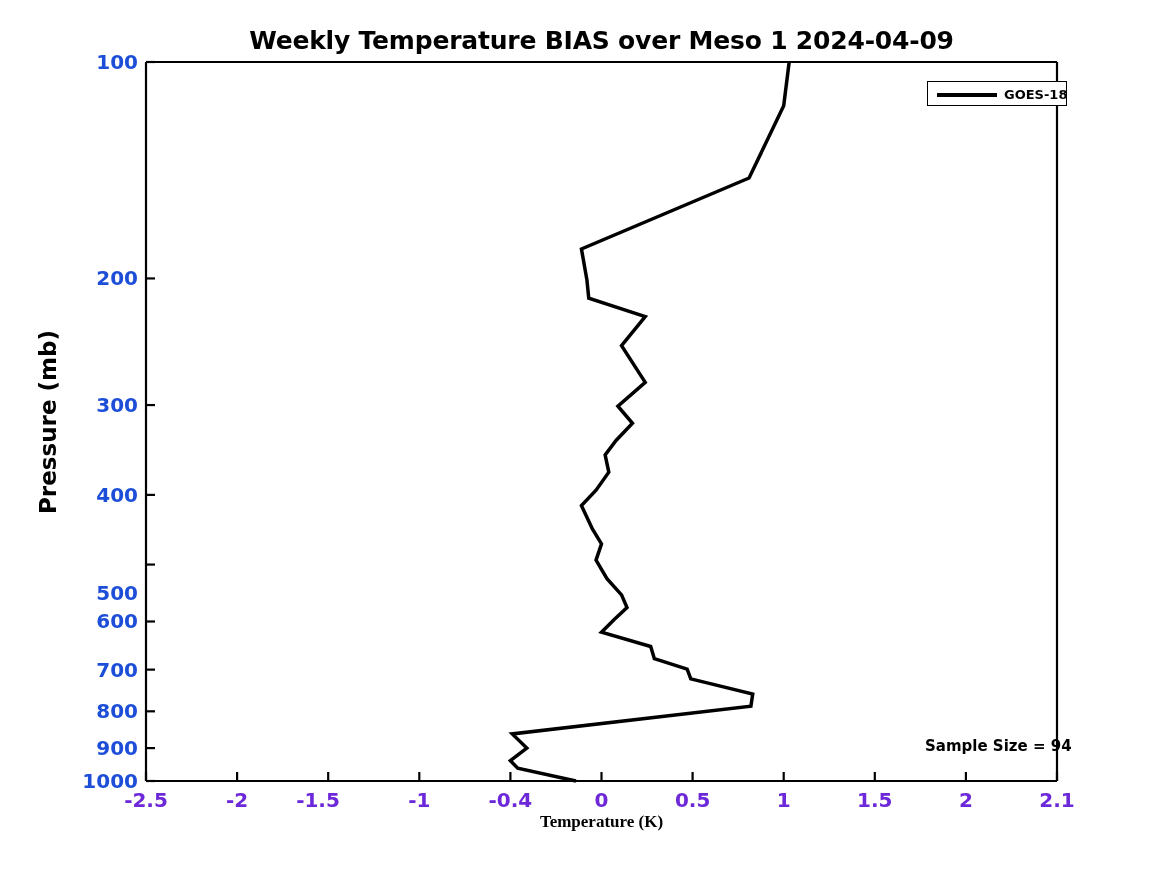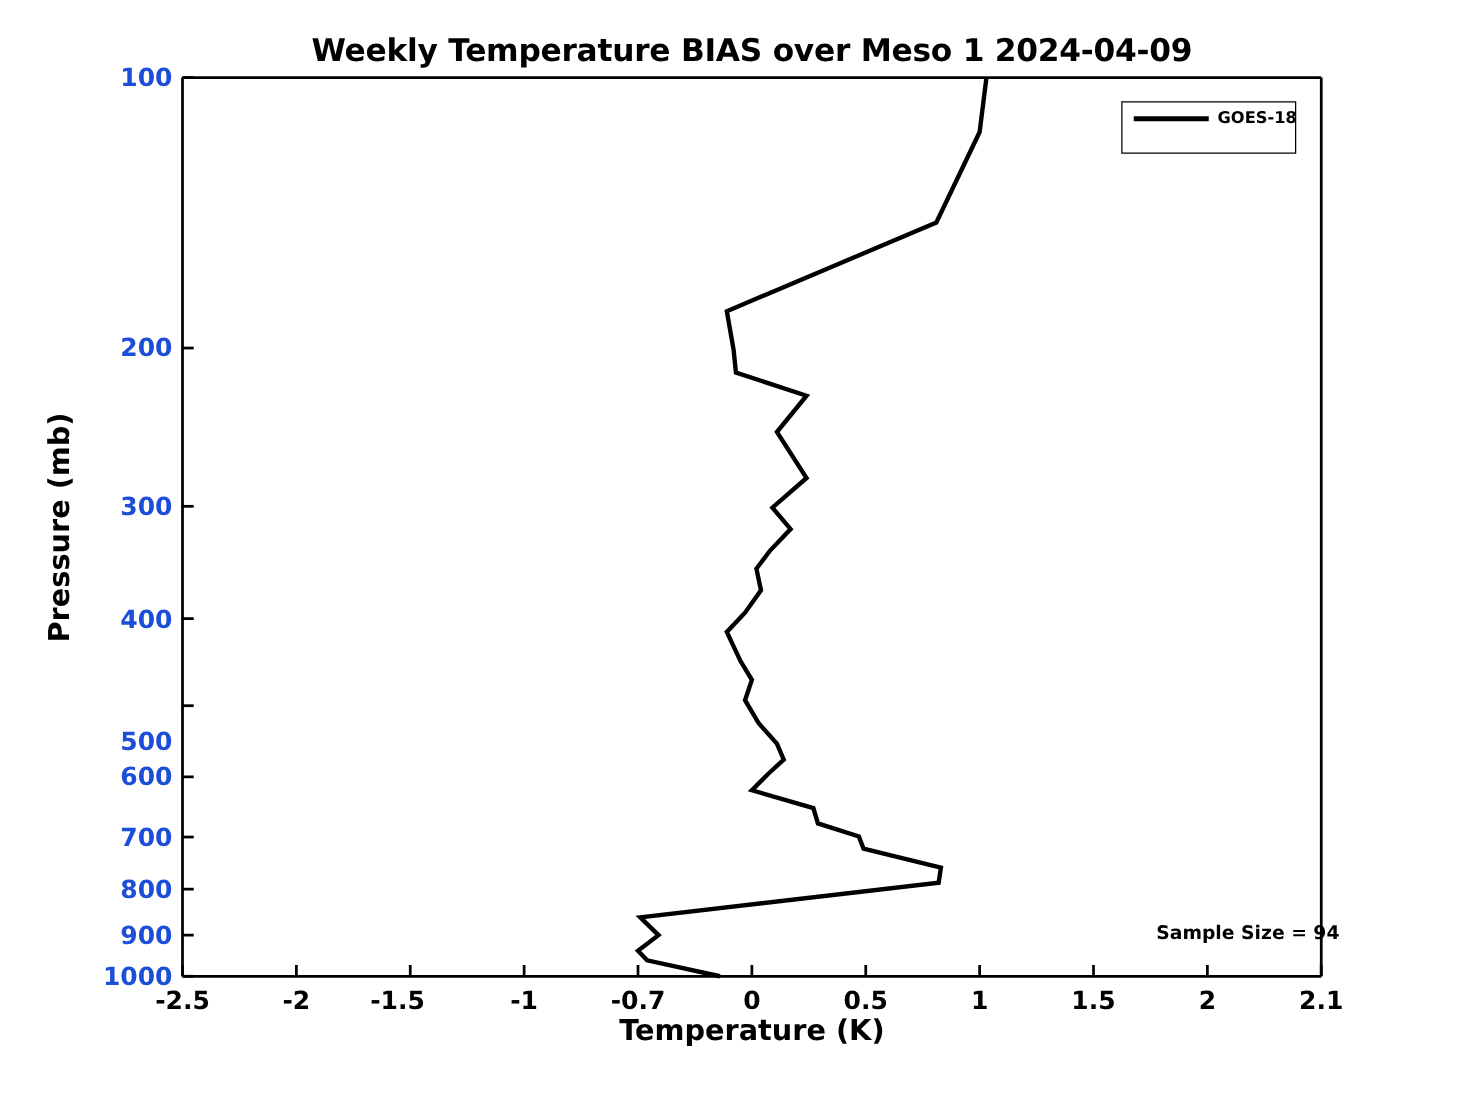--- a/index.html
+++ b/index.html
@@ -40,50 +40,51 @@
     transform-origin: 0 0;
     transform: rotate(-90deg);
     white-space: nowrap;
   }
   .xlabel {
     position: absolute;
     left: 146px;
     top: 812px;
     width: 911px;
     text-align: center;
-    font-size: 23px;
+    font-size: 17px;
     font-weight: bold;
     color: #000;
+    font-family: Liberation Serif, serif;
   }
   .tick-label-x {
     position: absolute;
     top: 788px;
     font-size: 20px;
     font-weight: bold;
-    color: #000000;
+    color: #6d28d9;
     text-align: center;
     transform: translateX(-50%);
     white-space: nowrap;
   }
   .tick-label-y {
     position: absolute;
     font-size: 20px;
     font-weight: bold;
     color: #1d4ed8;
     text-align: right;
     right: 1029px;
     transform: translateY(-50%);
     white-space: nowrap;
   }
   .legend-box {
     position: absolute;
-    left: 897px;
+    left: 927px;
     top: 81px;
     width: 140px;
-    height: 42px;
+    height: 25px;
     border: 1.6px solid #000;
     background: #fff;
     box-sizing: border-box;
   }
   .legend-line {
     position: absolute;
     left: 9px;
     top: 11px;
     width: 60px;
     height: 3.6px;
@@ -117,21 +118,21 @@
   <div class="chart-title">Weekly Temperature BIAS over Meso 1 2024-04-09</div>
 
   <div class="ylabel" id="ylabel" style="left: 48px; top: 421.5px; transform: rotate(-90deg) translate(-50%, -50%);">Pressure (mb)</div>
   <div class="xlabel">Temperature (K)</div>
 
   <div id="xticks">
       <div class="tick-label-x" style="left: 146px;">-2.5</div>
       <div class="tick-label-x" style="left: 237.1px;">-2</div>
       <div class="tick-label-x" style="left: 318px;">-1.5</div>
       <div class="tick-label-x" style="left: 419.3px;">-1</div>
-      <div class="tick-label-x" style="left: 510.4px;">-0.7</div>
+      <div class="tick-label-x" style="left: 510.4px;">-0.4</div>
       <div class="tick-label-x" style="left: 601.5px;">0</div>
       <div class="tick-label-x" style="left: 692.6px;">0.5</div>
       <div class="tick-label-x" style="left: 783.7px;">1</div>
       <div class="tick-label-x" style="left: 874.8px;">1.5</div>
       <div class="tick-label-x" style="left: 965.9px;">2</div>
       <div class="tick-label-x" style="left: 1057px;">2.1</div>
     </div>
   <div id="yticks">
       <div class="tick-label-y" style="top: 62px;">100</div>
       <div class="tick-label-y" style="top: 278.441px; margin-left: 24px;">200</div>

